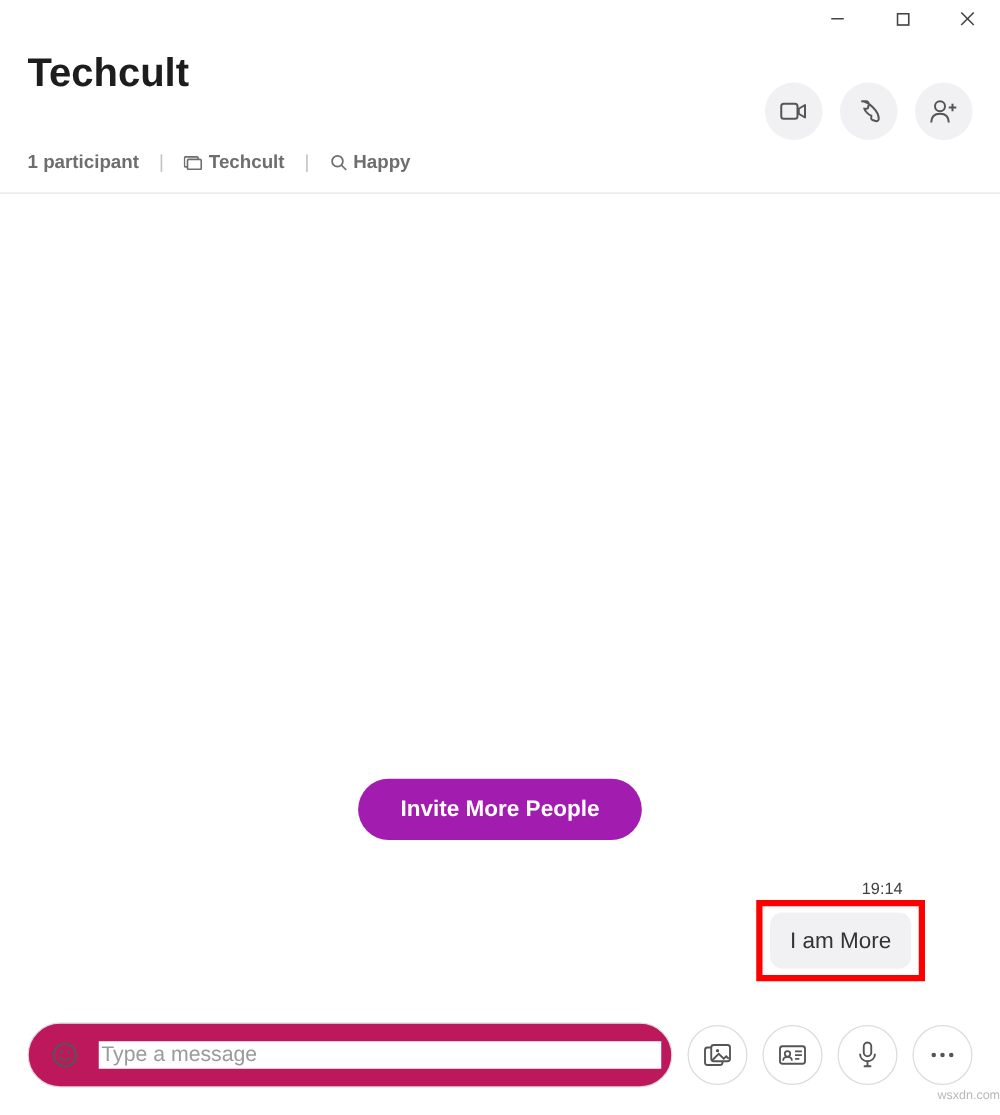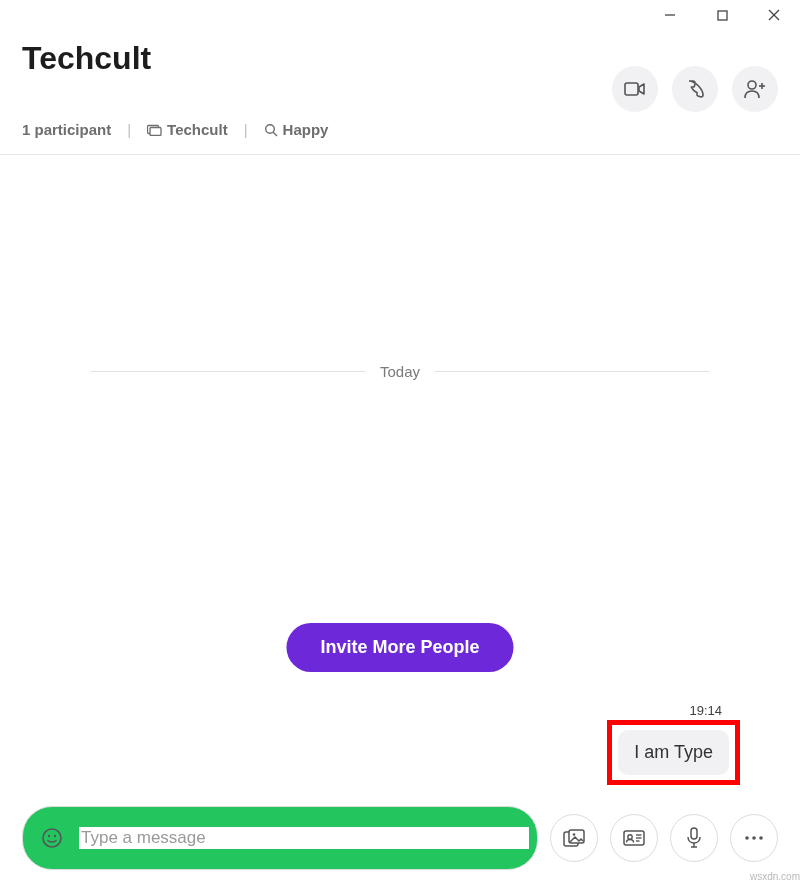--- a/index.html
+++ b/index.html
@@ -74,21 +74,21 @@
     color: #7a7a7a; font-size: 15px;
   }
   .date-divider::before,
   .date-divider::after {
     content: ""; flex: 1; height: 1px; background: #e2e2e2;
   }
   .date-divider span { padding: 0 14px; }
   .invite-btn {
     position: absolute;
     left: 50%; top: 468px; transform: translateX(-50%);
-    background: #6d28d9;
+    background: #a21caf;
     color: #fff;
     font-weight: 700;
     font-size: 18px;
     border: none;
     border-radius: 30px;
     padding: 14px 34px;
     cursor: pointer;
   }
   .msg-time {
     position: absolute;
@@ -114,23 +114,23 @@
   .composer {
     position: absolute;
     left: 22px; right: 22px; bottom: 22px;
     display: flex; align-items: center; gap: 12px;
   }
   .compose-input {
     flex: 1;
     display: flex; align-items: center;
     border: 1px solid #dcdcdc;
     border-radius: 30px;
-    height: 64px;
+    height: 52px;
     padding: 0 8px 0 14px;
-    background: #22c55e;
+    background: #be185d;
   }
   .emoji-btn {
     width: 30px; height: 30px;
     display:flex;align-items:center;justify-content:center;
     color:#555; cursor:pointer;
   }
   .compose-text {
     border: none; outline: none;
     flex: 1; font-size: 17px;
     margin-left: 12px;
@@ -216,28 +216,25 @@
           <circle cx="9" cy="6" r="4" fill="none" stroke="currentColor" stroke-width="1.6"></circle>
           <path d="M2 19 C2 14 5 12 9 12 C13 12 16 14 16 19" fill="none" stroke="currentColor" stroke-width="1.6"></path>
           <line x1="19" y1="4" x2="19" y2="10" stroke="currentColor" stroke-width="1.6"></line>
           <line x1="16" y1="7" x2="22" y2="7" stroke="currentColor" stroke-width="1.6"></line>
         </svg>
     </div>
   </div>
 </div>
 
 <div class="chat-area">
-  <div class="date-divider">
-    <span>Today</span>
-  </div>
   <button class="invite-btn">Invite More People</button>
   <div class="msg-time">19:14</div>
   <div class="highlight-box">
     <div class="msg-bubble">
-      <span>I am Type</span>
+      <span>I am More</span>
     </div>
   </div>
 </div>
 
 <div class="composer">
   <div class="compose-input">
     <div class="emoji-btn">
       <svg width="24" height="24" viewBox="0 0 24 24">
           <circle cx="12" cy="12" r="9" fill="none" stroke="currentColor" stroke-width="1.6"></circle>
           <circle cx="9" cy="10" r="1.2" fill="currentColor"></circle>

